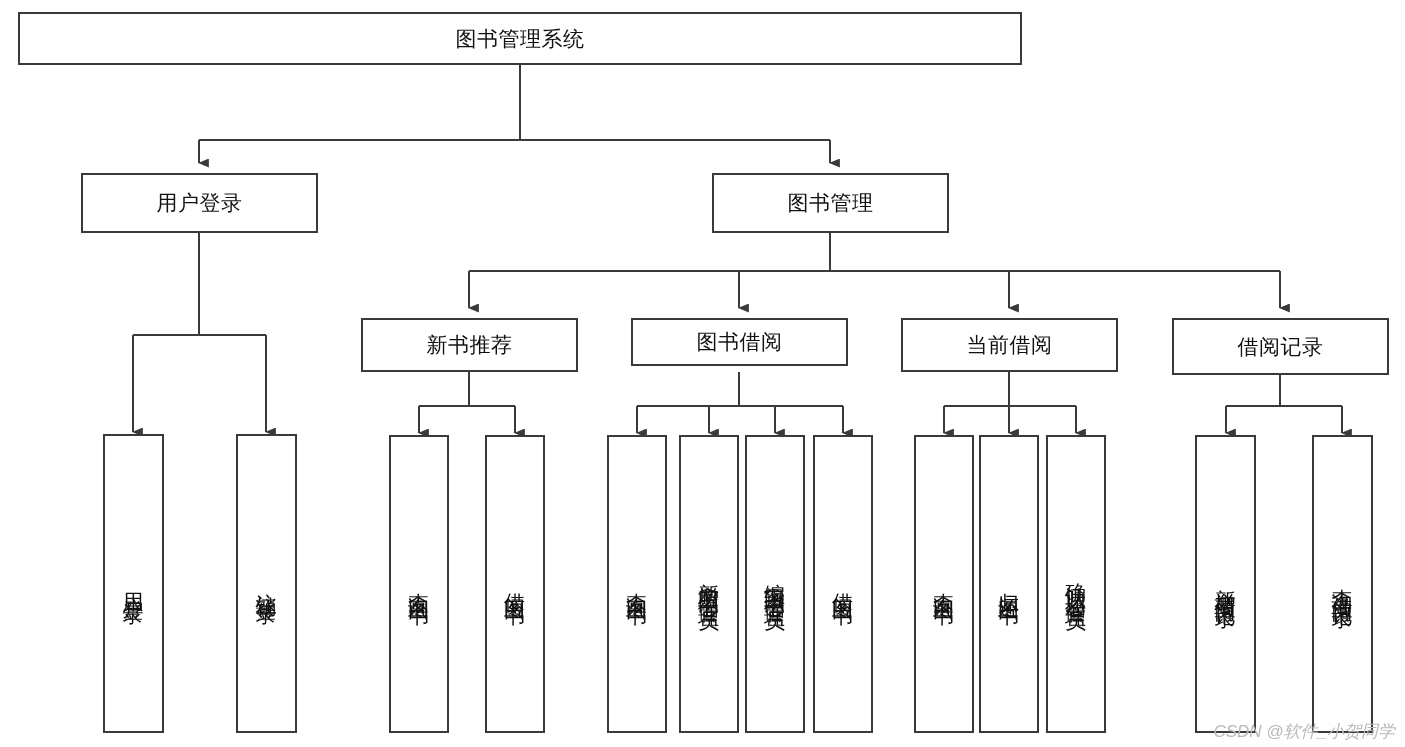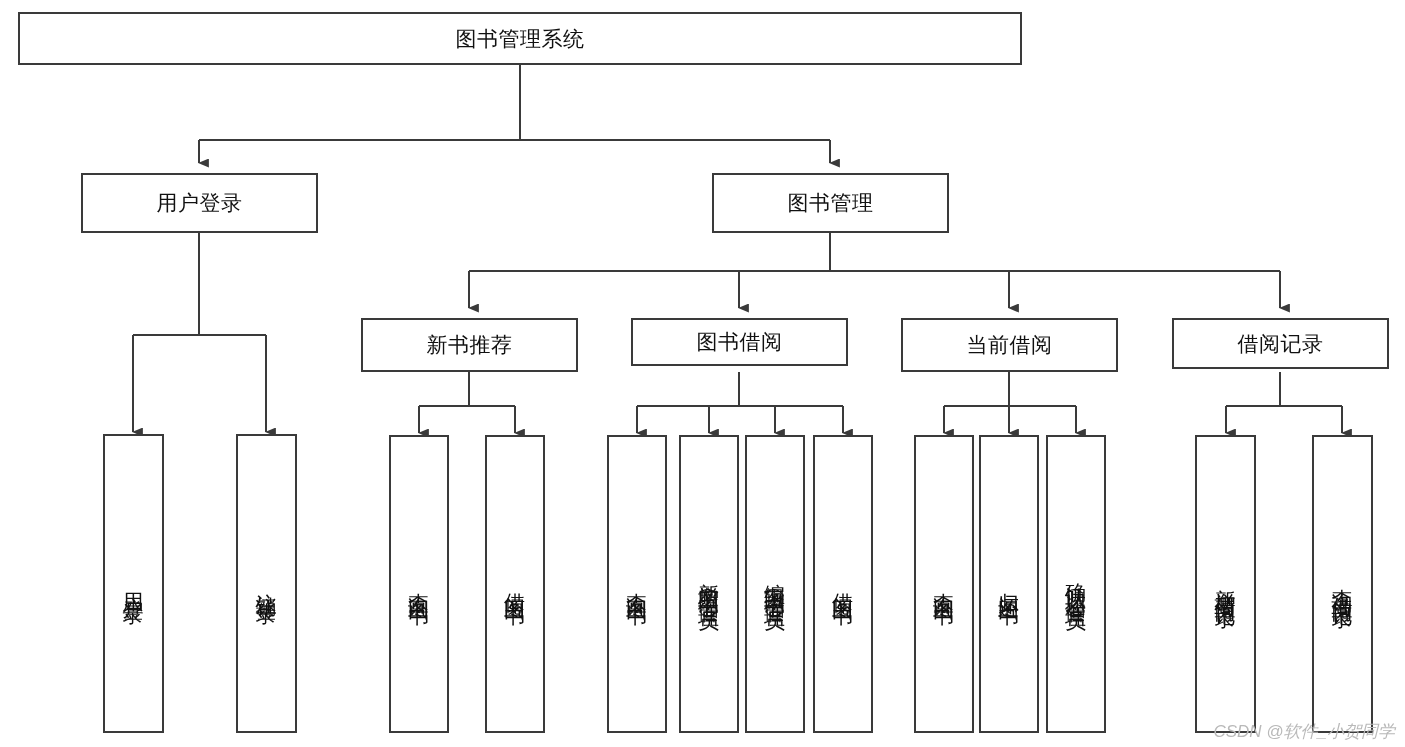--- a/index.html
+++ b/index.html
@@ -136,21 +136,21 @@
   </div>
 
   <div class="node-box" style="left:631px; top:318px; width:217px; height:48px;">
     <span class="node-label">图书借阅</span>
   </div>
 
   <div class="node-box" style="left:901px; top:318px; width:217px; height:54px;">
     <span class="node-label">当前借阅</span>
   </div>
 
-  <div class="node-box" style="left:1172px; top:318px; width:217px; height:51px;align-items:center;">
+  <div class="node-box" style="left:1172px; top:318px; width:217px; height:57px;align-items:center;">
     <span class="node-label">借阅记录</span>
   </div>
 
   <div class="node-box" style="left:103px; top:434px; width:61px; height:299px;">
     <span class="node-label vertical">用户登录</span>
   </div>
 
   <div class="node-box" style="left:236px; top:434px; width:61px; height:299px;">
     <span class="node-label vertical">注销登录</span>
   </div>

